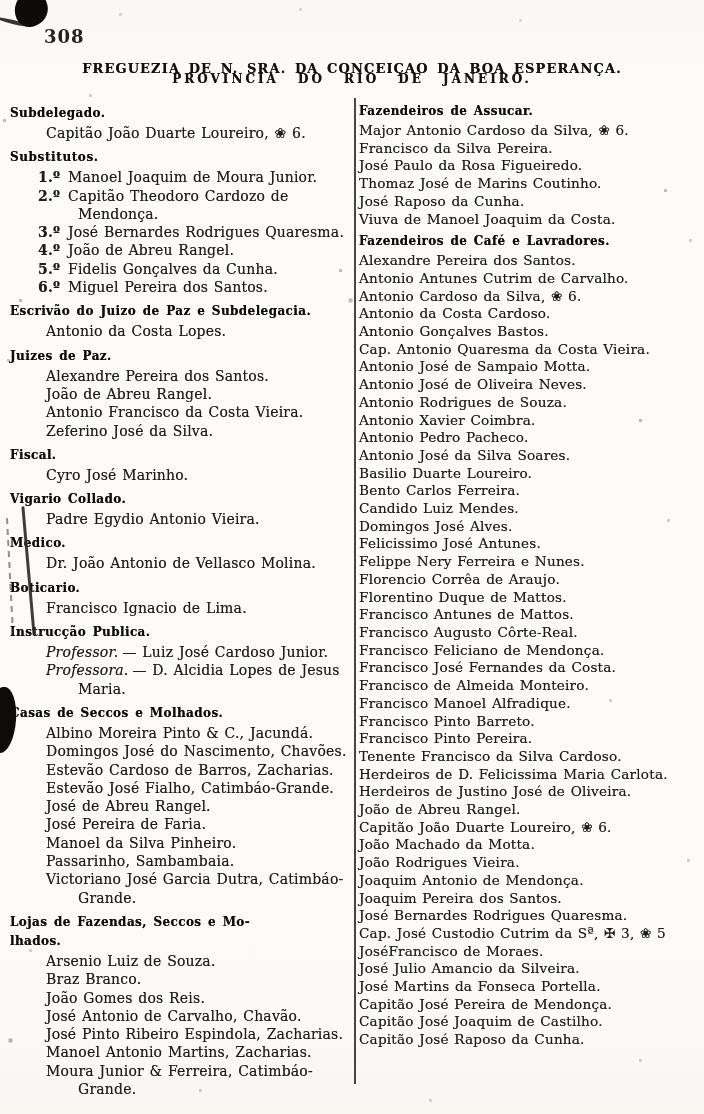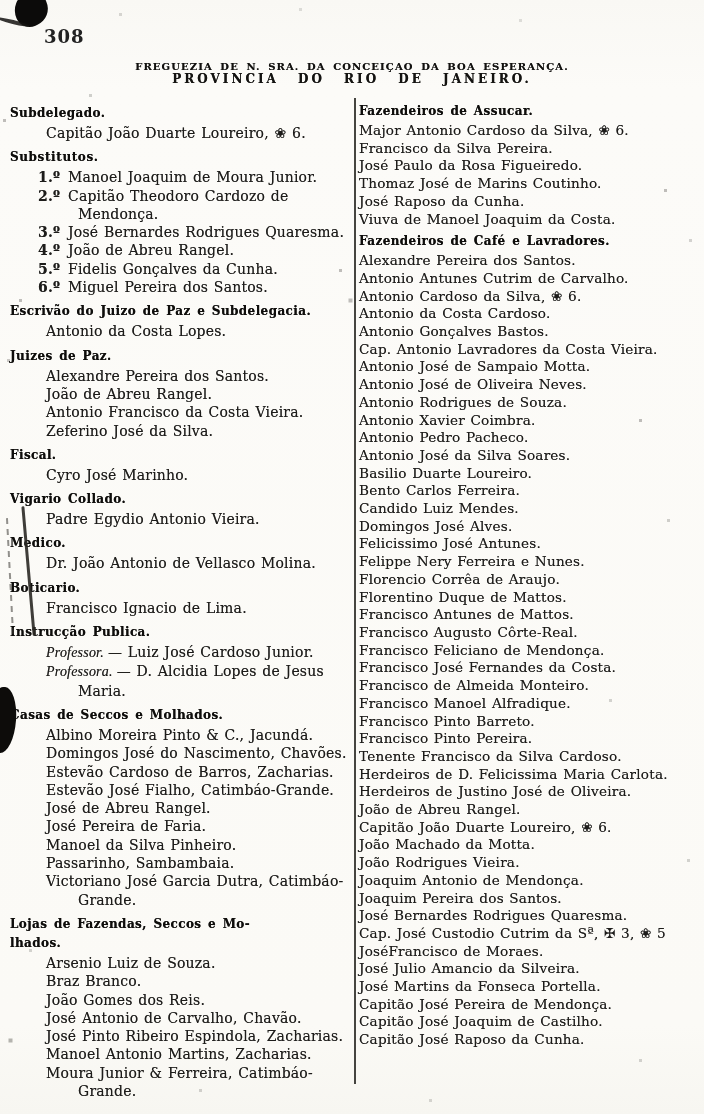--- a/index.html
+++ b/index.html
@@ -23,21 +23,21 @@
     text-align:center;
     font-size:12px;font-weight:bold;
     letter-spacing:3px;word-spacing:12px;
     color:#141311;
     text-shadow:0 0 .6px rgba(10,10,10,.7);
     margin-top:48px;
   }
   .doc-title{
     position:absolute;left:0;right:0;top:61px;
     text-align:center;
-    font-size:10px;font-weight:bold;
+    font-size:13px;font-weight:bold;
     letter-spacing:1.1px;word-spacing:3px;
     color:#12110f;
     text-shadow:0 0 .5px rgba(10,10,10,.65);
   }
   
   .column{position:absolute;top:98px;}
   .col-left{left:36px;width:318px;}
   .col-right{left:359px;width:344px;}
   .list-item{
     font-size:14px;line-height:18.3px;
@@ -54,21 +54,21 @@
     font-weight:bold;text-align:left;white-space:nowrap;
     font-size:12px;letter-spacing:.4px;word-spacing:2px;
     margin:6px -26px 2px -26px;
     line-height:18px;color:#0e0d0b;
     text-shadow:0 0 .5px rgba(10,10,10,.7);
   }
   .col-right .section-heading{margin:4px 0 2px 0;line-height:18px;}
   .section-heading.heading-cont{margin-top:-1px;}
   .section-heading.italic-heading{font-weight:600;letter-spacing:.6px;}
   .marker{display:inline-block;width:30px;text-indent:0;font-weight:bold;}
-  .item-label{font-style:italic;margin-right:4px;font-family:Liberation Serif, serif;}
+  .item-label{font-style:italic;margin-right:4px;}
   
   .column-divider{
     position:absolute;left:354px;top:98px;width:2px;height:986px;
     background:#262420;opacity:.85;
   }
   .ink-blot-corner{
     position:absolute;left:14px;top:-8px;width:34px;height:34px;
     background:#0c0b0a;border-radius:62% 38% 55% 45%;
     transform:rotate(-24deg);
   }
@@ -177,21 +177,21 @@
       <div class="list-item"><span>José Paulo da Rosa Figueiredo.</span></div>
       <div class="list-item"><span>Thomaz José de Marins Coutinho.</span></div>
       <div class="list-item"><span>José Raposo da Cunha.</span></div>
       <div class="list-item"><span>Viuva de Manoel Joaquim da Costa.</span></div>
       <div class="section-heading">Fazendeiros de Café e Lavradores.</div>
       <div class="list-item"><span>Alexandre Pereira dos Santos.</span></div>
       <div class="list-item"><span>Antonio Antunes Cutrim de Carvalho.</span></div>
       <div class="list-item"><span>Antonio Cardoso da Silva, ❀ 6.</span></div>
       <div class="list-item"><span>Antonio da Costa Cardoso.</span></div>
       <div class="list-item"><span>Antonio Gonçalves Bastos.</span></div>
-      <div class="list-item"><span>Cap. Antonio Lavradores da Costa Vieira.</span></div>
+      <div class="list-item"><span>Cap. Antonio Quaresma da Costa Vieira.</span></div>
       <div class="list-item"><span>Antonio José de Sampaio Motta.</span></div>
       <div class="list-item"><span>Antonio José de Oliveira Neves.</span></div>
       <div class="list-item"><span>Antonio Rodrigues de Souza.</span></div>
       <div class="list-item"><span>Antonio Xavier Coimbra.</span></div>
       <div class="list-item"><span>Antonio Pedro Pacheco.</span></div>
       <div class="list-item"><span>Antonio José da Silva Soares.</span></div>
       <div class="list-item"><span>Basilio Duarte Loureiro.</span></div>
       <div class="list-item"><span>Bento Carlos Ferreira.</span></div>
       <div class="list-item"><span>Candido Luiz Mendes.</span></div>
       <div class="list-item"><span>Domingos José Alves.</span></div>

